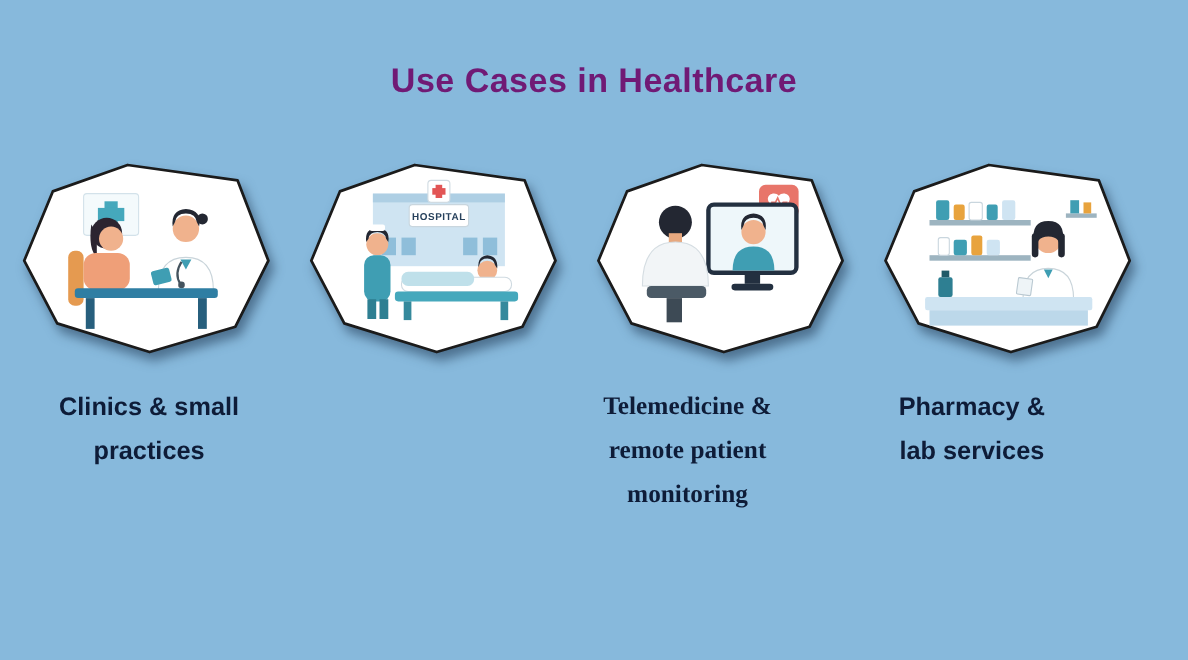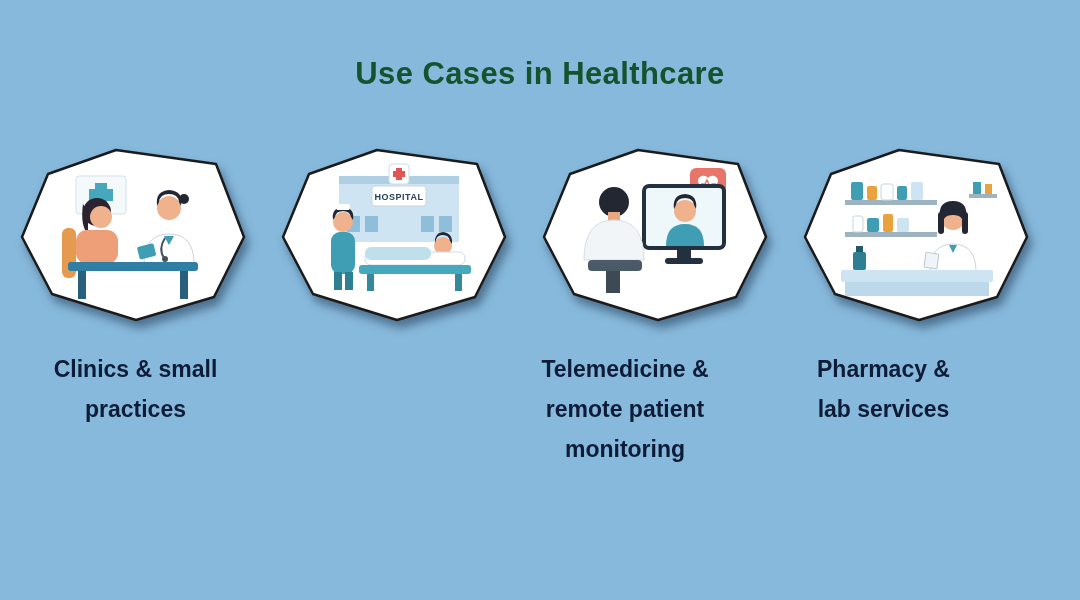--- a/index.html
+++ b/index.html
@@ -6,21 +6,21 @@
   body{
     width:1080px;height:600px;overflow:hidden;
     background:#87b9dc;
     font-family:"Liberation Sans",sans-serif;
   }
   .title{
     text-align:center;
     padding-top:56px;
     font-size:31px;
     font-weight:800;
-    color:#14532d;
+    color:#701a75;
     letter-spacing:.4px;
   }
   .cards-row{
     display:flex;
     justify-content:space-between;
     align-items:flex-start;
     padding:0 18px;
     margin-top:50px;
   }
   .card{
@@ -41,21 +41,21 @@
   .label{
     margin-top:22px;
     font-size:23px;
     font-weight:700;
     color:#0e1c38;
     text-align:center;
     line-height:40px;
   }
   .w1{max-width:235px;}
   .w2{max-width:170px;}
-  .w3{max-width:170px;}
+  .w3{max-width:170px;font-family:Liberation Serif, serif;}
   .w4{max-width:165px;}
 </style>
 </head>
 <body style="background: rgb(135, 185, 220);">
 
 <div class="title">Use Cases in Healthcare</div>
 
 <div class="cards-row">
 
   <div class="card">

